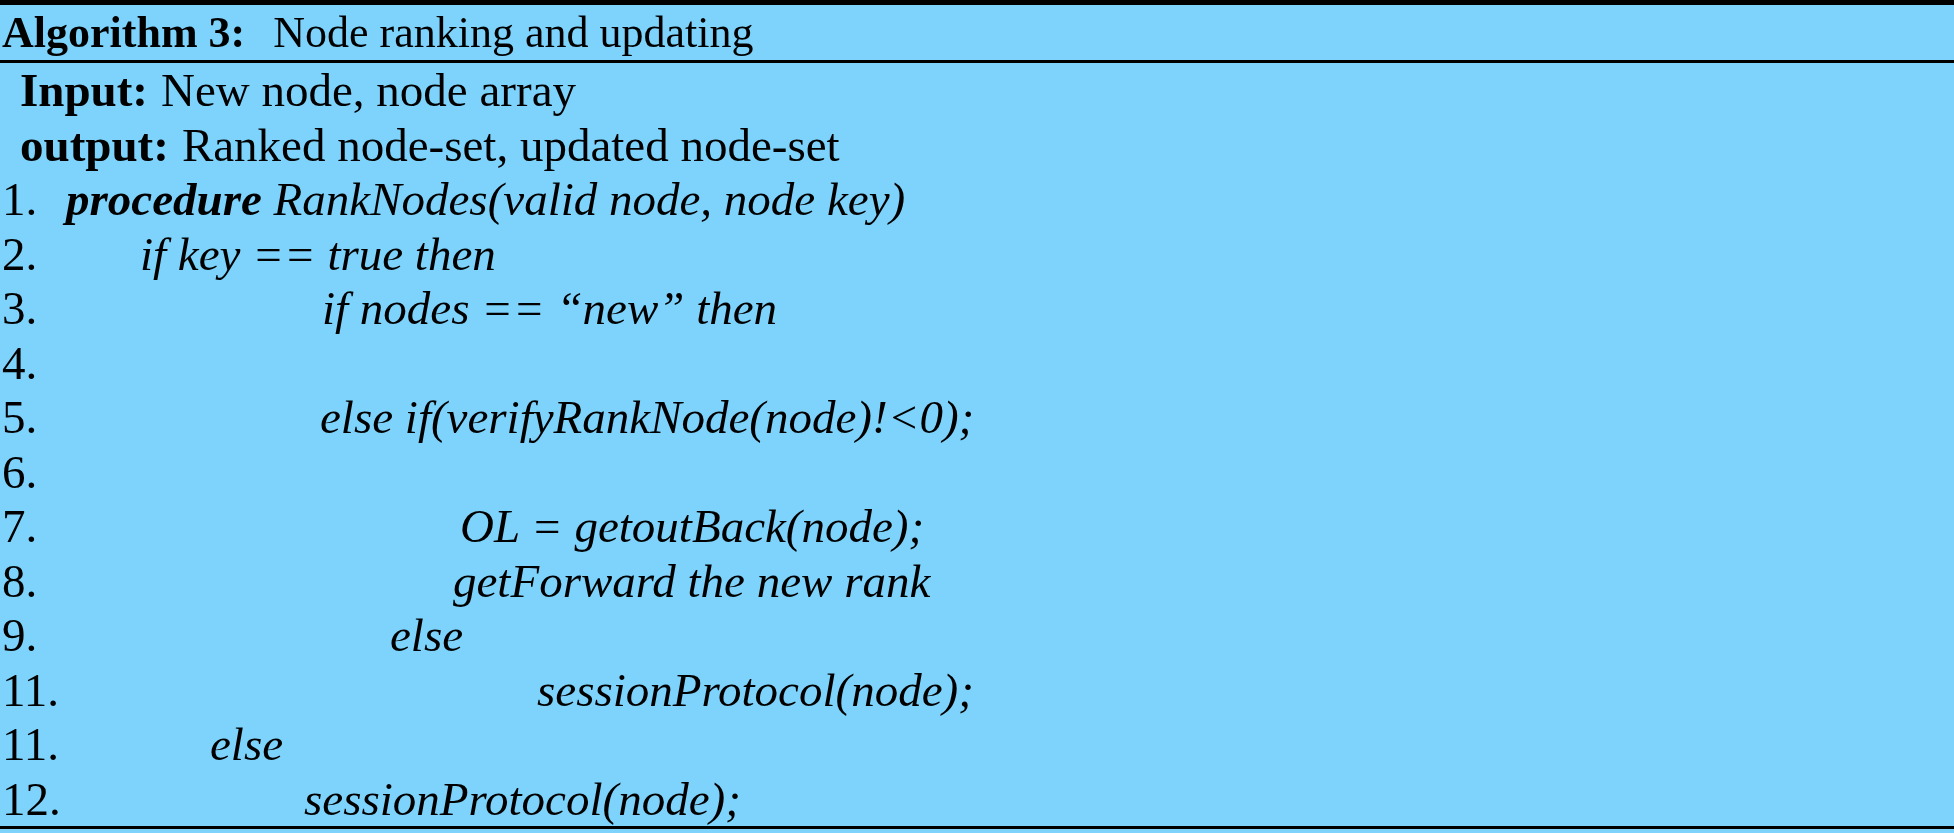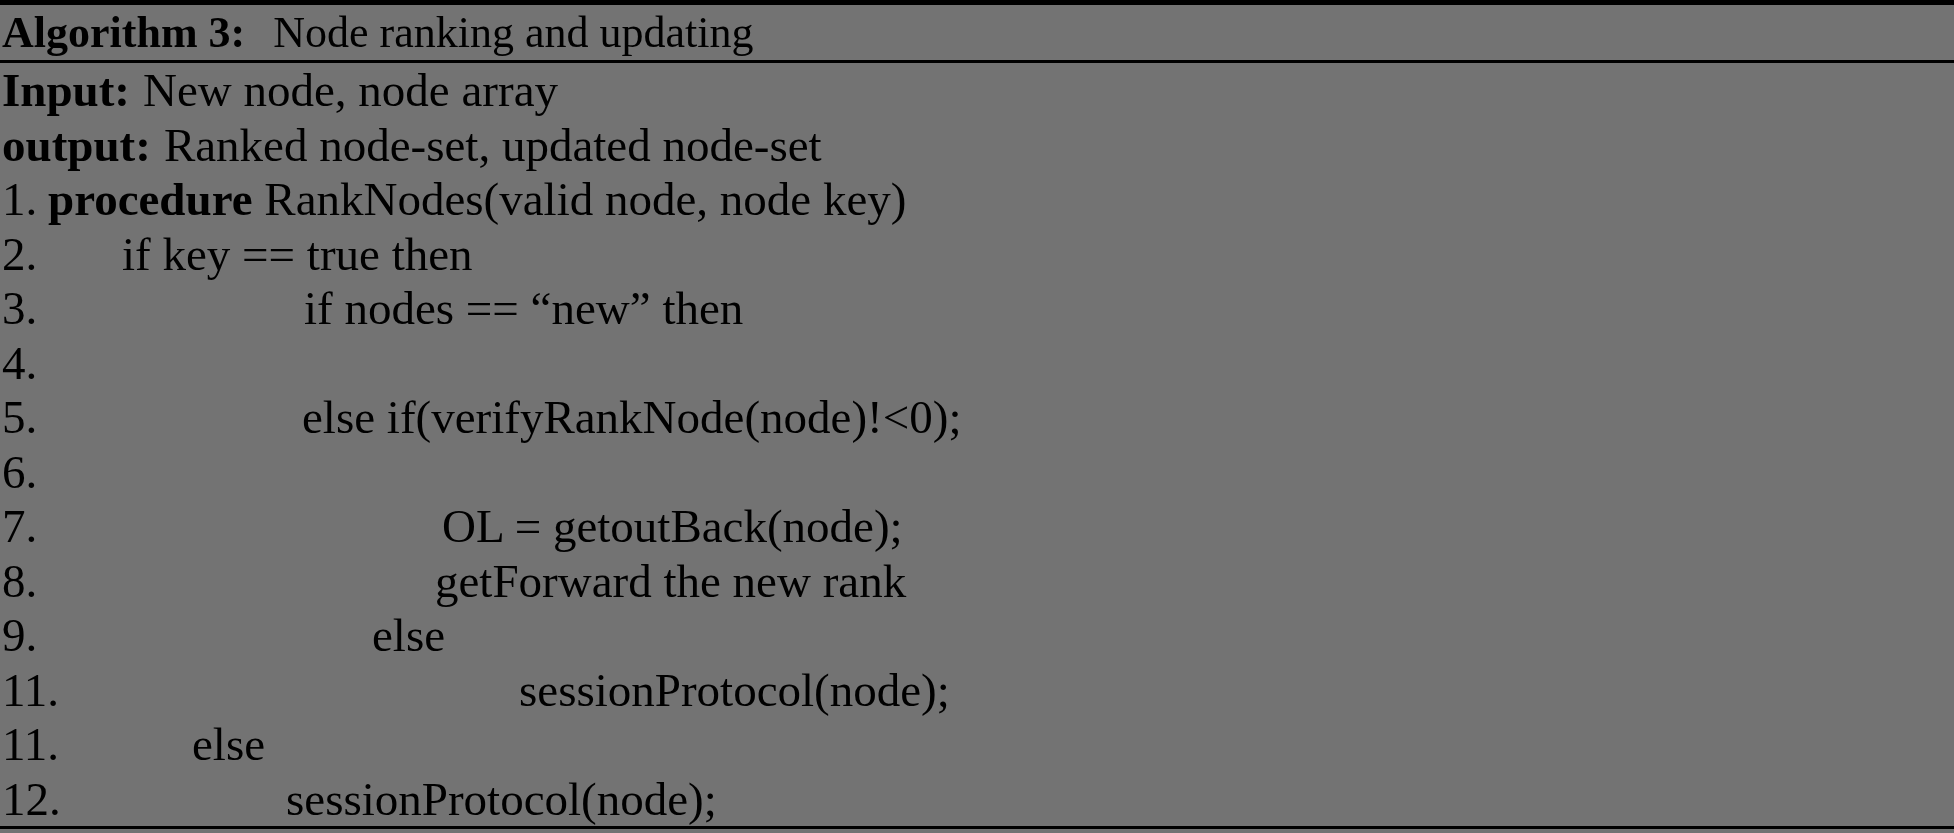--- a/index.html
+++ b/index.html
@@ -4,21 +4,21 @@
 <style>
   html, body {
     margin: 0;
     padding: 0;
     background: #ffffff;
   }
   .canvas {
     position: relative;
     width: 1954px;
     height: 833px;
-    background: #737373;
+    background: #7dd3fc;
     color: #000000;
     font-family: "Liberation Serif", "DejaVu Serif", serif;
     overflow: hidden;
   }
   .rule {
     position: absolute;
     left: 0;
     width: 100%;
     background: #000000;
   }
@@ -45,32 +45,33 @@
     top: 63px;
     left: 0;
     width: 100%;
     font-size: 47px;
   }
   .io-line, .code-line {
     position: relative;
     height: 54.5px;
     line-height: 54.5px;
     white-space: nowrap;
-    padding-left: 2px;
+    padding-left: 20px;
   }
   .io-label { font-weight: bold; }
   .io-text  { margin-left: 13px; }
 
   .code-line .num {
     position: absolute;
     left: 2px;
     top: 0;
   }
   .code-line .txt {
     display: inline-block;
+    font-style: italic;
   }
   .kw { font-weight: bold; }
 </style>
 </head>
 <body>
 
 <div class="canvas">
 
   <div class="rule rule-top"></div>
 

